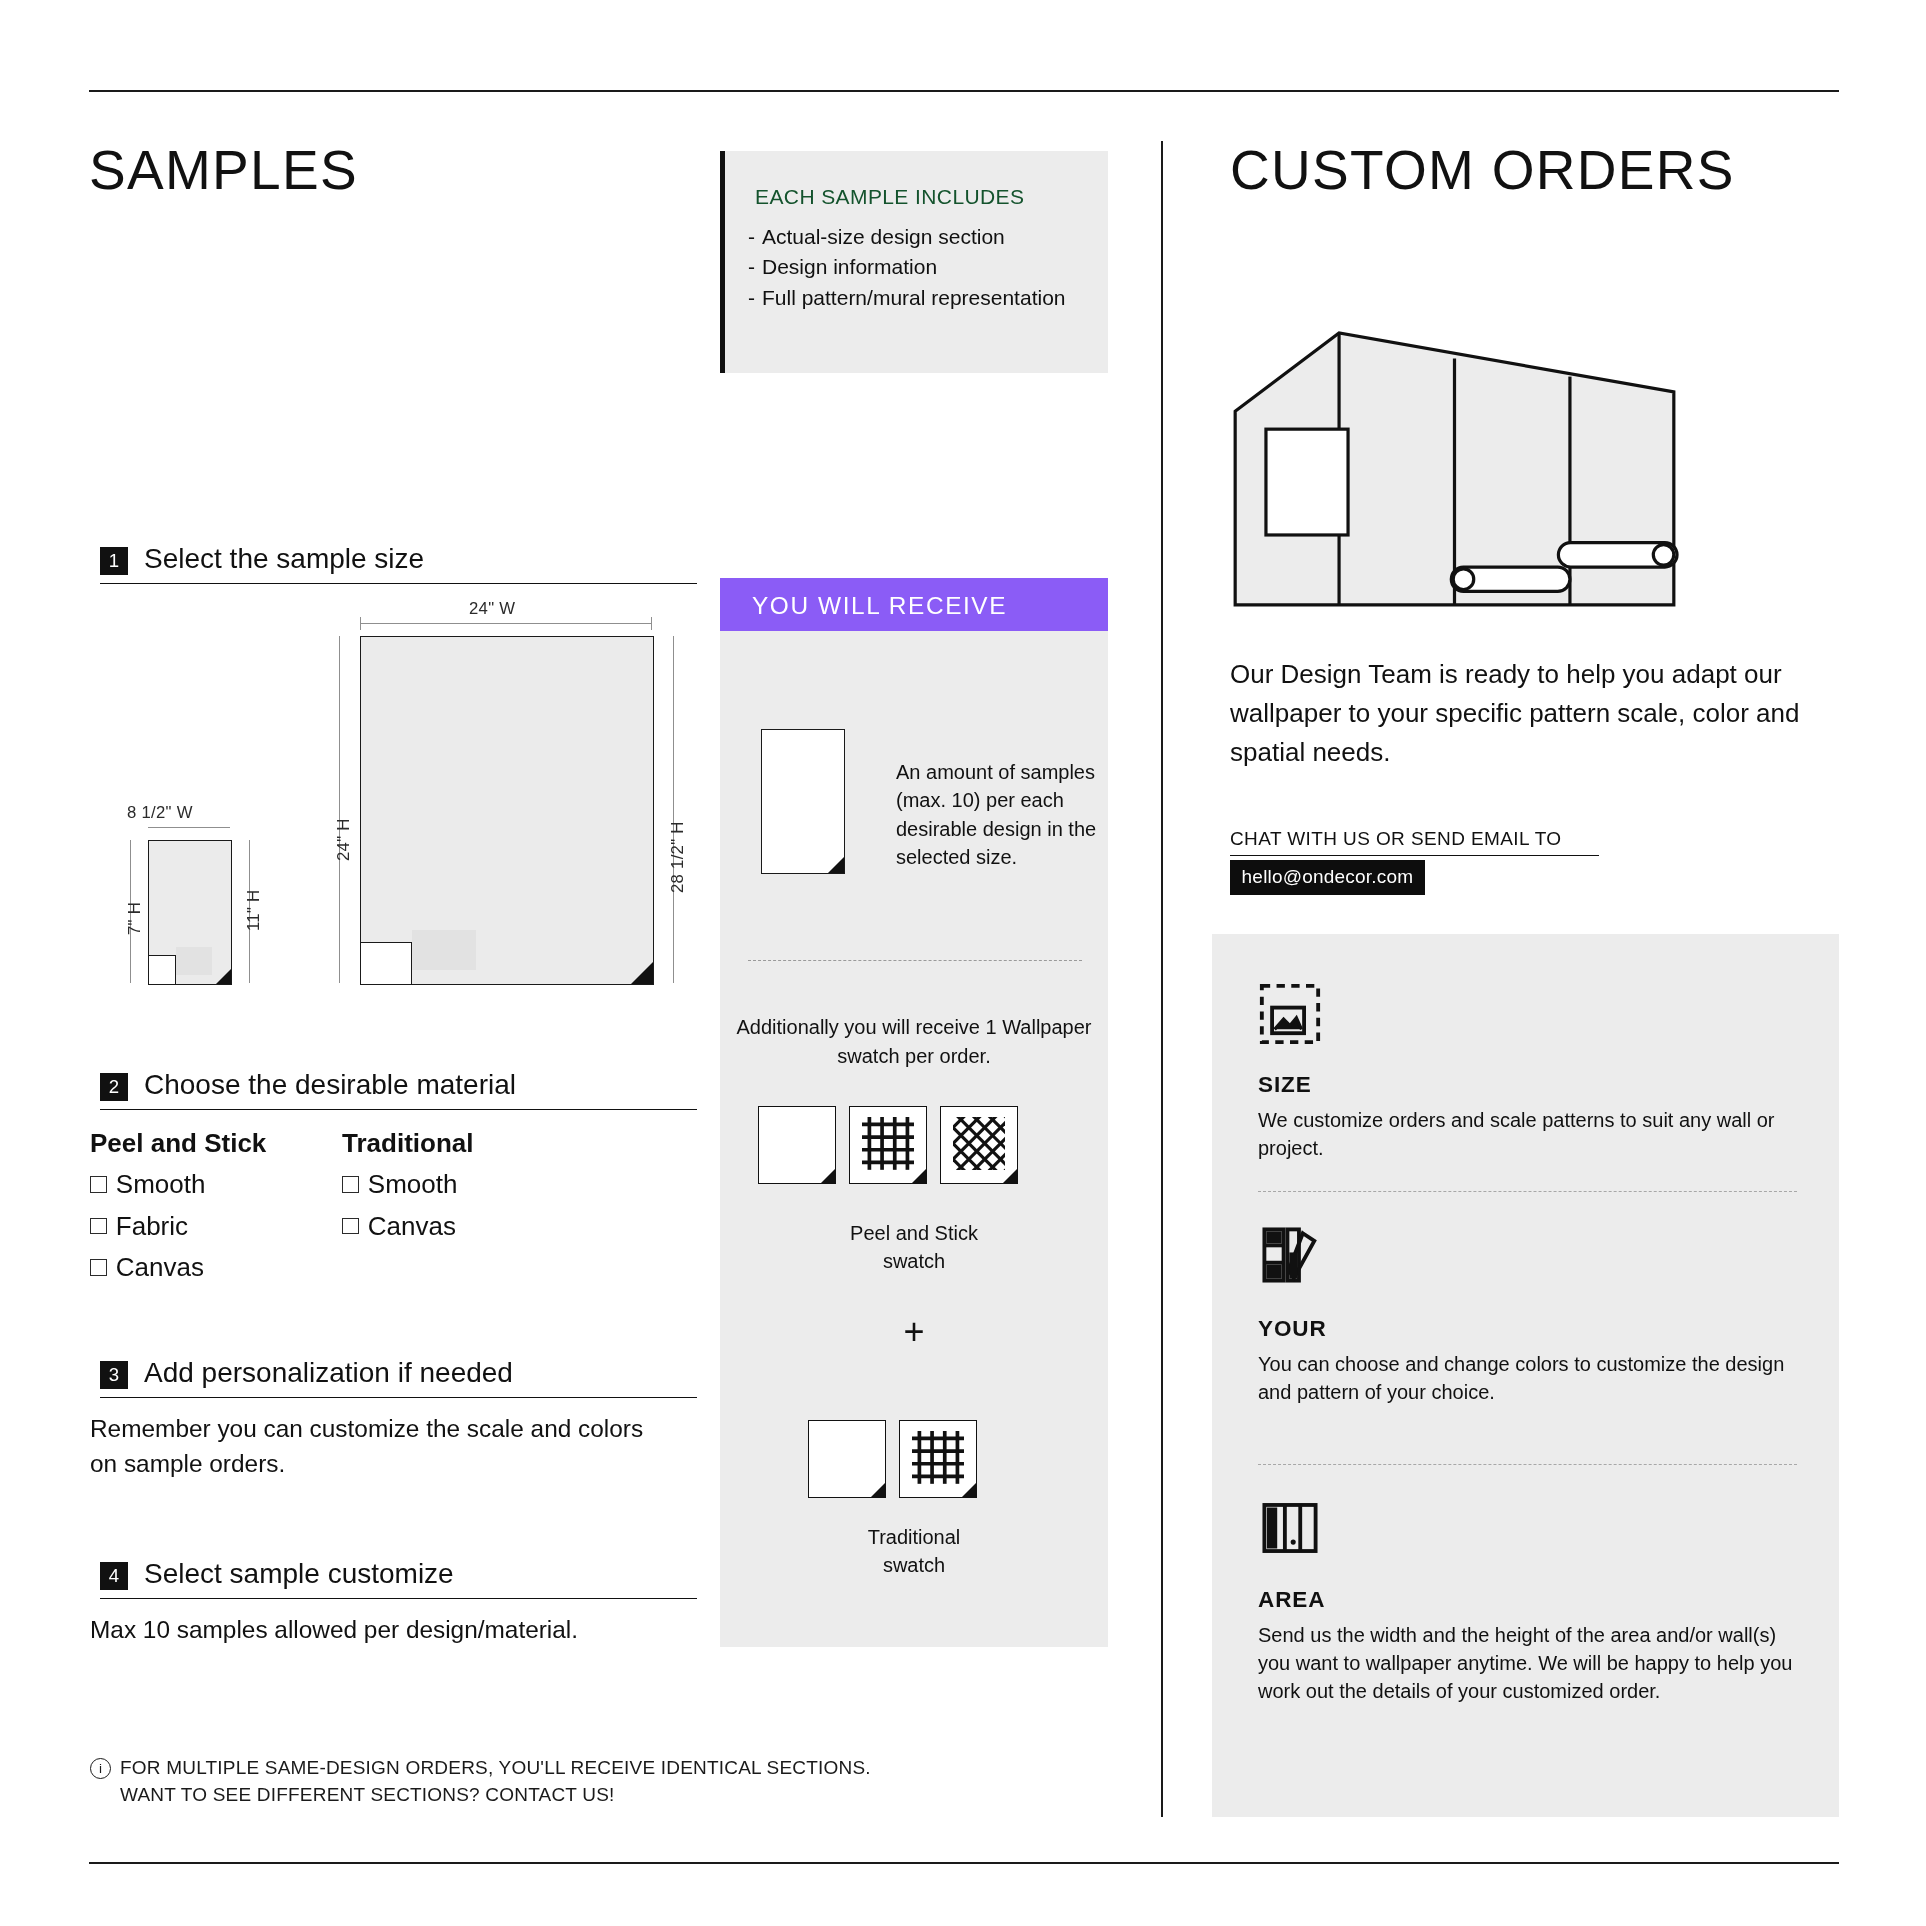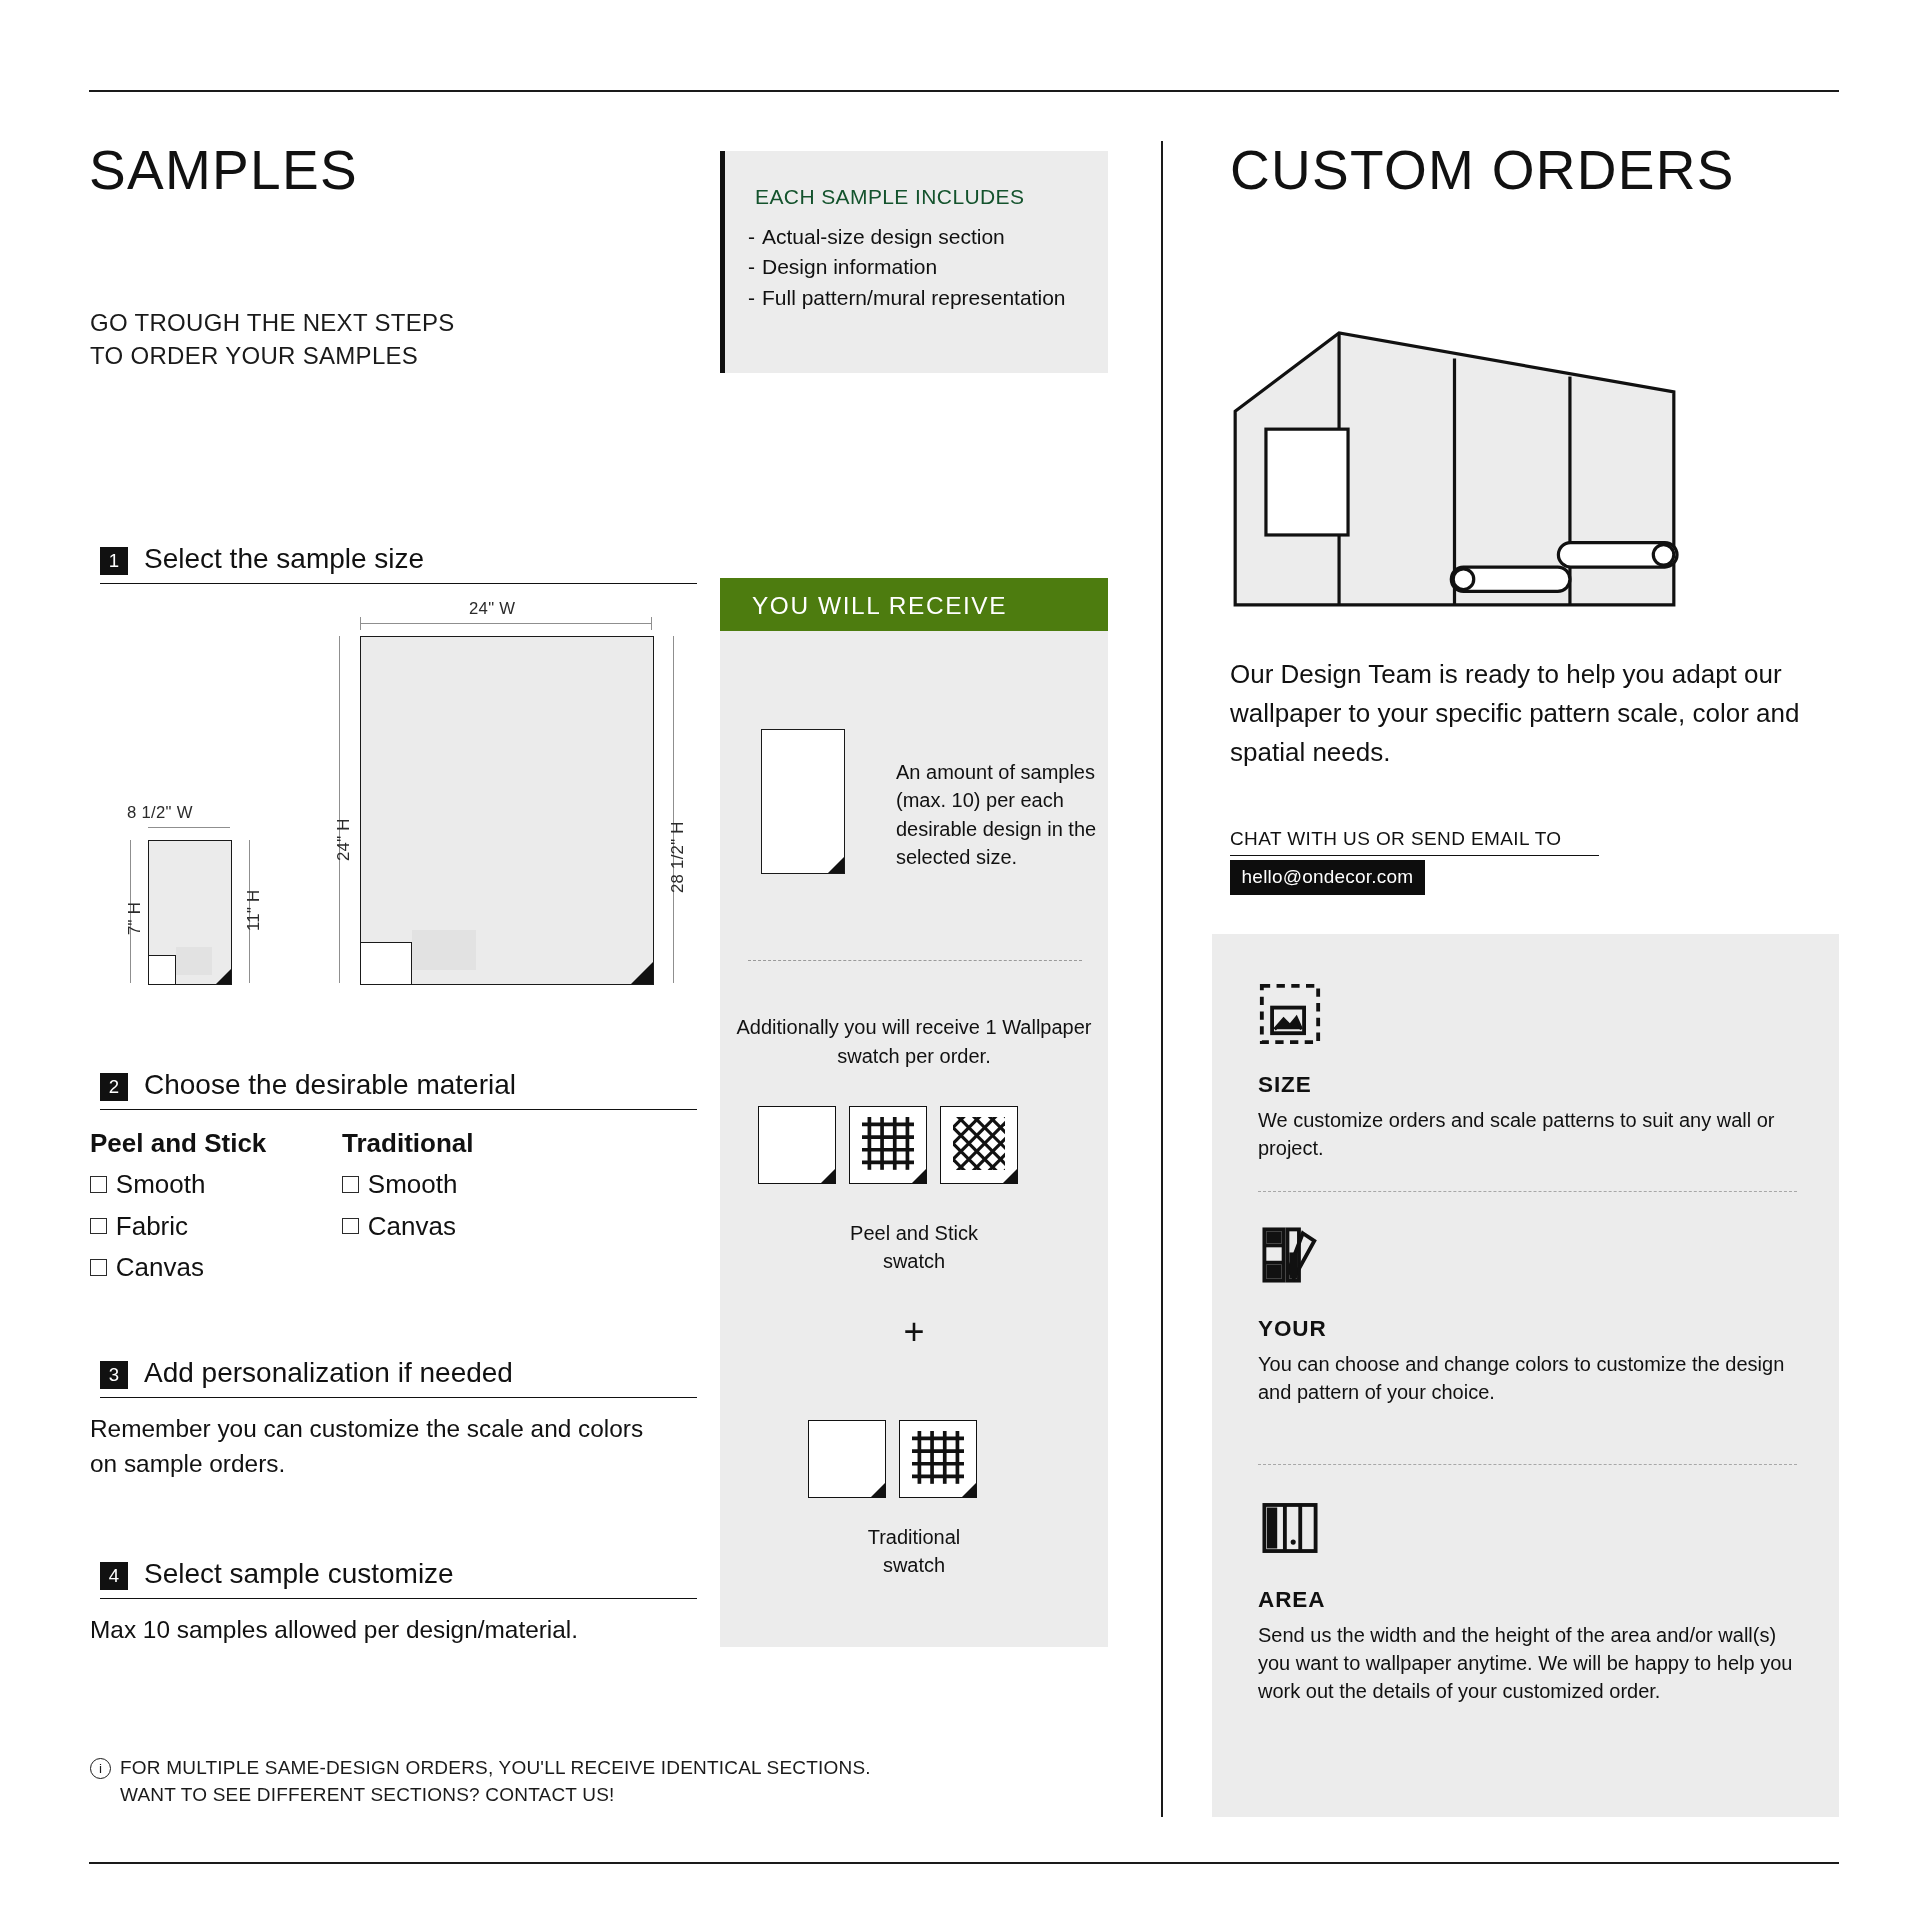--- a/index.html
+++ b/index.html
@@ -101,21 +101,21 @@
     font-size:19px;line-height:1.42;letter-spacing:0.2px;color:#1a1a1a;
     display:flex;gap:9px;
   }
   .footnote .i{
     flex:none;width:19px;height:19px;border:1.3px solid #1a1a1a;border-radius:50%;
     font-size:13.5px;display:flex;align-items:center;justify-content:center;margin-top:3.2px;
   }
 
   
   .ywr-panel{position:absolute;left:720px;top:578px;width:388px;height:1069px;background:#ececec;}
-  .ywr-head{position:absolute;left:720px;top:578px;width:388px;height:53px;background:#4d7c0f;}
+  .ywr-head{position:absolute;left:720px;top:578px;width:388px;height:53px;background:#8b5cf6;}
   .ywr-head span{
     position:absolute;left:32px;top:14px;color:#fff;font-size:24.4px;letter-spacing:1.6px;
   }
   .ywr-sample{
     position:absolute;left:761px;top:729px;width:82px;height:143px;
     background:#fff;border:1.9px solid #1a1a1a;
   }
   .ywr-sample .corner{position:absolute;right:0;bottom:0;width:0;height:0;border-left:16.7px solid transparent;border-bottom:16.7px solid #111;}
   .ywr-text{
     position:absolute;left:896px;top:758px;width:212px;
@@ -162,24 +162,20 @@
 <body>
 
 <div class="page">
 
   <div class="rule-top"></div>
   <div class="rule-bottom"></div>
   <div class="divider-v"></div>
 
   <div class="h1" id="samples-title">SAMPLES</div>
 
-  <div class="subhead">
-    <div>GO TROUGH THE NEXT STEPS</div>
-    <div>TO ORDER YOUR SAMPLES</div>
-  </div>
 
   <div class="includes-box"></div>
   <div class="includes-bar"></div>
   <div class="includes-title">EACH SAMPLE INCLUDES</div>
   <div class="includes-list">
     <div class="li">
         <span class="dash">-</span>
         <span class="txt">Actual-size design section</span>
       </div>
     <div class="li">

